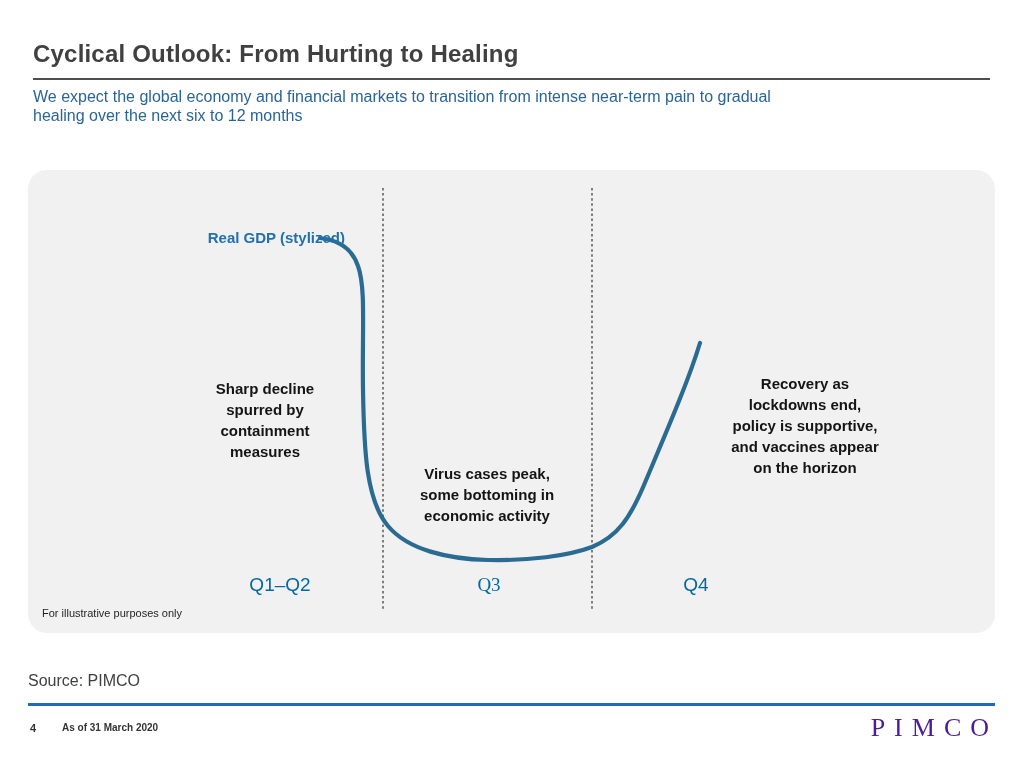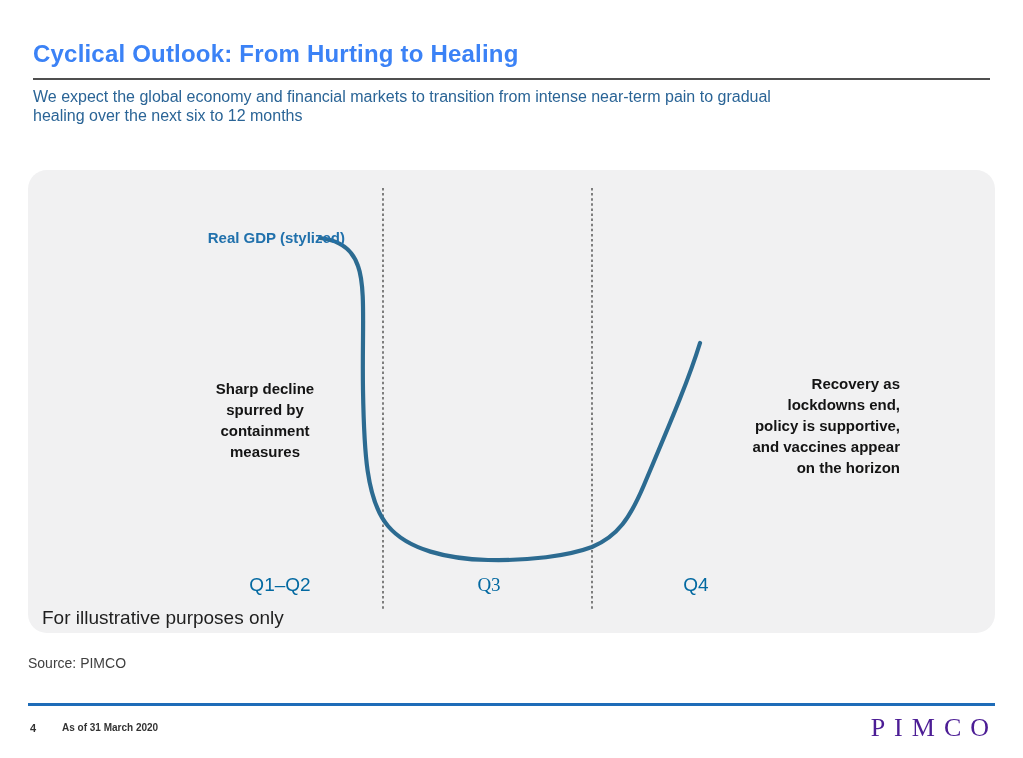--- a/index.html
+++ b/index.html
@@ -9,21 +9,21 @@
     font-family: "Liberation Sans", sans-serif;
     position: relative;
     overflow: hidden;
   }
   .abs { position: absolute; }
 
   
   .page-title {
     left: 33px; top: 40px; width: 960px;
     font-size: 24px; font-weight: bold;
-    color: #3b82f6; letter-spacing: 0.2px;
+    color: #404040; letter-spacing: 0.2px;
     margin: 0;
   }
   .title-rule {
     left: 33px; top: 78px; width: 957px; height: 2px;
     background: #4f4f4f;
   }
   .subtitle {
     left: 33px; top: 88px; width: 965px;
     font-size: 16px; line-height: 18.5px;
     color: #2a6496;
@@ -43,39 +43,39 @@
     font-size: 15px; font-weight: bold;
     color: #2171ac; text-align: right;
   }
   .annotation {
     font-size: 15px; font-weight: bold;
     color: #141414; line-height: 21px;
     white-space: pre-line;
   }
   .ann-decline  { left: 155px; top: 208px; width: 164px; text-align: center; }
   .ann-trough   { left: 359px; top: 293px; width: 200px; text-align: center; }
-  .ann-recovery { left: 682px; top: 203px; width: 190px; text-align: right; }
+  .ann-recovery { left: 682px; top: 203px; width: 190px; text-align: center; }
 
   .q-label {
     font-size: 19px; color: #0369a1; text-align: center; width: 120px;
     top: 404px;
   }
   .q1 { left: 192px; }
   .q3 { left: 401px; font-family: Liberation Serif, serif; }
   .q4 { left: 608px; }
 
   .disclaimer {
     left: 14px; top: 437px;
-    font-size: 19px; color: #1f1f1f;
+    font-size: 11px; color: #1f1f1f;
   }
 
   
   .source-block {
-    left: 28px; top: 657px;
-    font-size: 14px; line-height: 13px; color: #404040; text-align: right;
+    left: 28px; top: 674px;
+    font-size: 16px; line-height: 13px; color: #404040; text-align: right;
   }
 
   
   .footer-rule {
     left: 28px; top: 703px; width: 967px; height: 3px;
     background: #1e6cb8;
   }
   .page-number {
     left: 30px; top: 722px;
     font-size: 11px; font-weight: bold; color: #333333;
@@ -114,20 +114,23 @@
                C 590 366, 602 348, 616 315
                C 640 258, 660 212, 672 173" fill="none" stroke="#2c6b91" stroke-width="4.2" stroke-linecap="round"></path>
     </svg>
 
     <div class="abs gdp-label">Real GDP (stylized)</div>
 
     <div class="abs annotation ann-decline">Sharp decline
 spurred by
 containment
 measures</div>
+    <div class="abs annotation ann-trough">Virus cases peak,
+some bottoming in
+economic activity</div>
     <div class="abs annotation ann-recovery">Recovery as
 lockdowns end,
 policy is supportive,
 and vaccines appear
 on the horizon</div>
 
     <div class="abs q-label q1">Q1–Q2</div>
     <div class="abs q-label q3">Q3</div>
     <div class="abs q-label q4">Q4</div>
 

